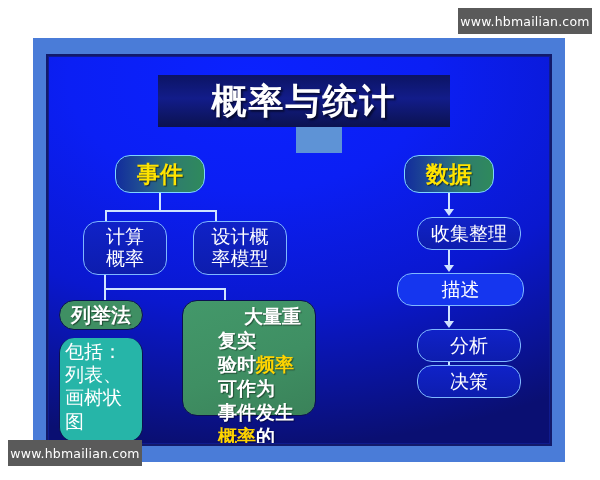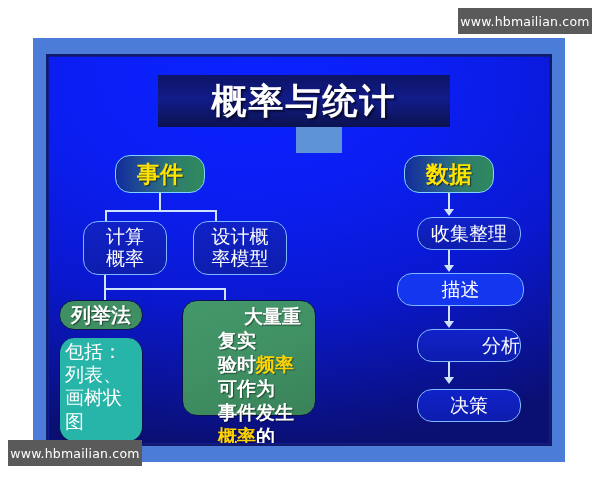--- a/index.html
+++ b/index.html
@@ -176,28 +176,28 @@
   <div class="ln vl" style="left:399px;top:193px;height:19px;"></div>
   <div class="arrow" style="left:395px;top:208px;"></div>
 
   <div class="node bright" style="left:348px;top:216px;width:127px;height:33px;">
     <span>描述</span>
   </div>
 
   <div class="ln vl" style="left:399px;top:249px;height:19px;"></div>
   <div class="arrow" style="left:395px;top:264px;"></div>
 
-  <div class="node plain" style="left:348px;top:272px;width:104px;height:33px;justify-content:flex-end;">
+  <div class="node plain" style="left:348px;top:272px;width:104px;height:33px;">
     <span>分析</span>
   </div>
 
   <div class="ln vl" style="left:399px;top:305px;height:19px;"></div>
   <div class="arrow" style="left:395px;top:320px;"></div>
 
-  <div class="node plain" style="left:348px;top:332px;width:104px;height:33px;">
+  <div class="node plain" style="left:348px;top:308px;width:104px;height:33px;">
     <span>决策</span>
   </div>
 
 </div>
 
 <div class="wm wm-bot">
   <span>www.hbmailian.com</span>
 </div>
 
 </body></html>

